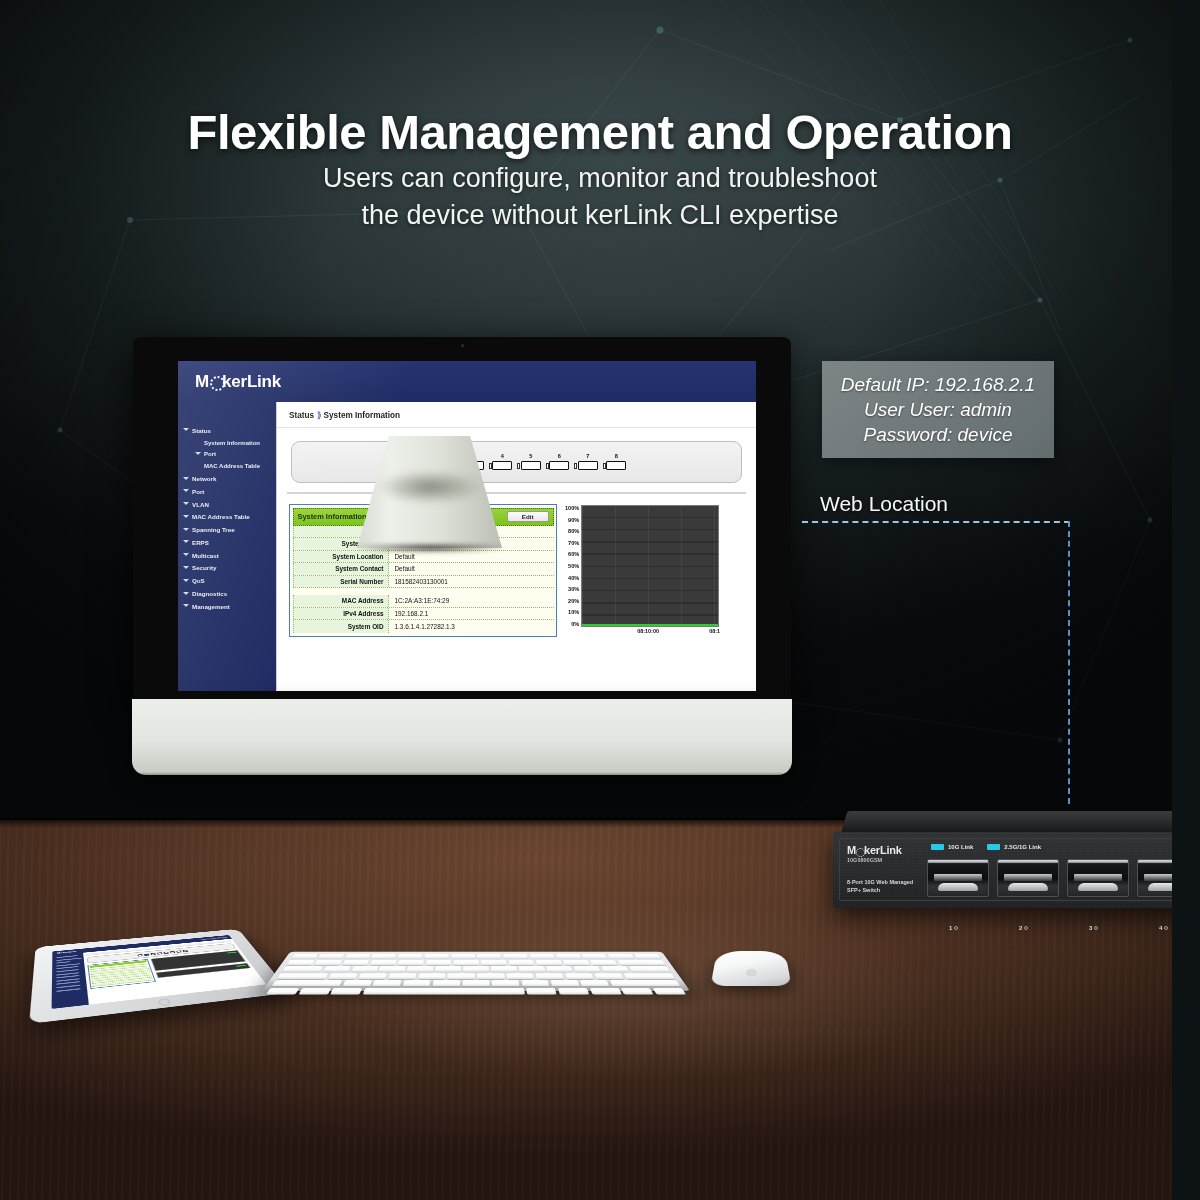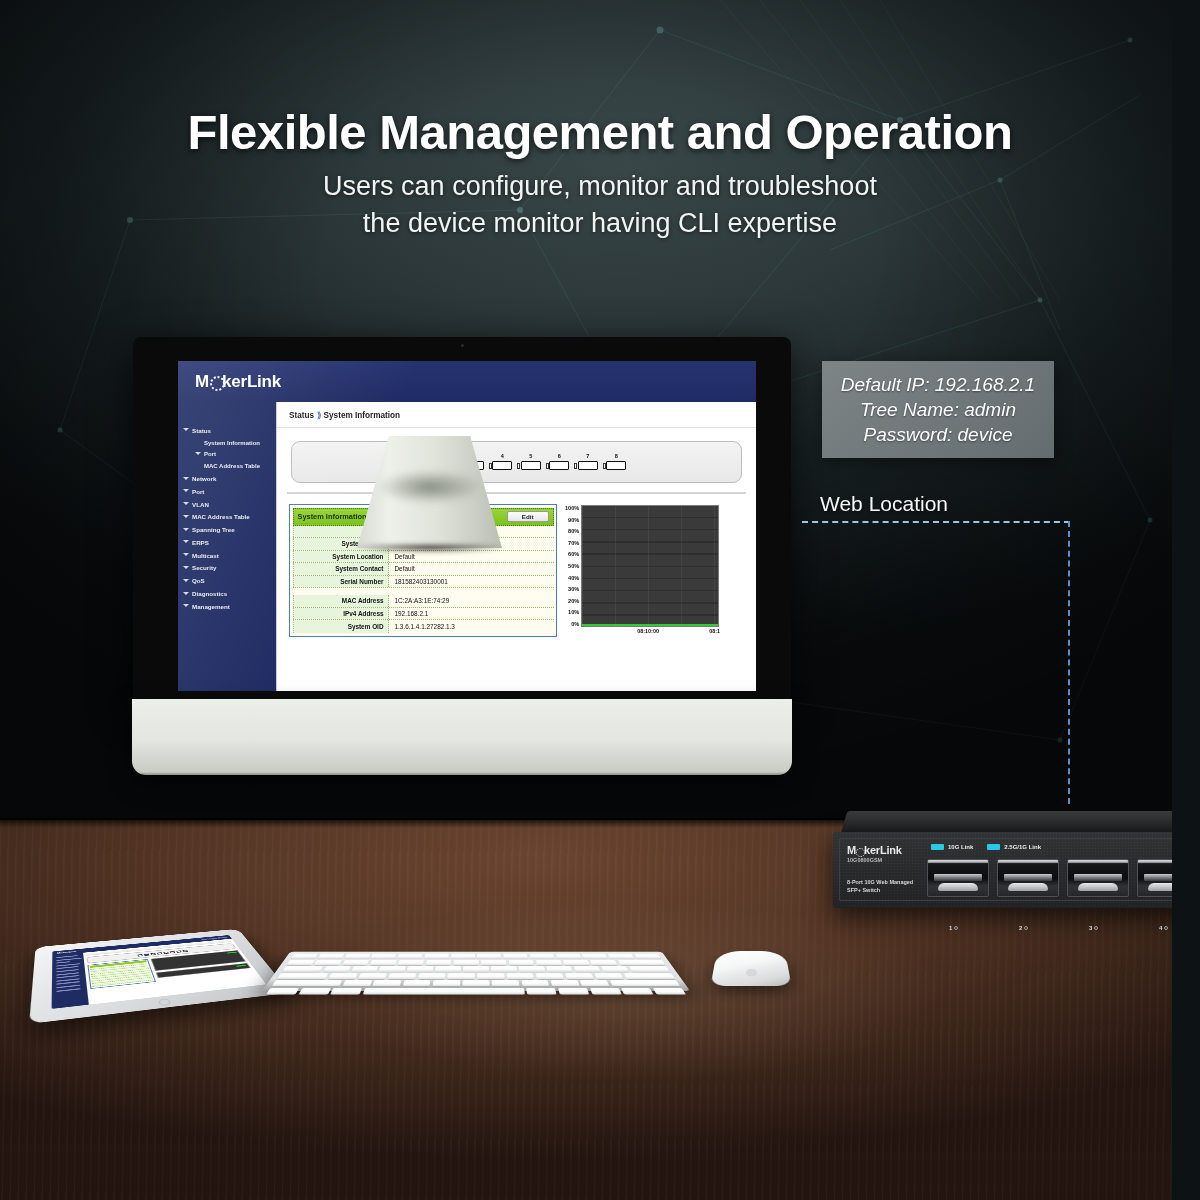--- a/index.html
+++ b/index.html
@@ -48,21 +48,21 @@
     background: radial-gradient(ellipse 450px 130px at 50% 50%, rgba(255,220,180,.10), rgba(0,0,0,0) 70%);
   }
 
   
   .headline-wrap { position: absolute; left: 0; top: 104px; width: 1200px; text-align: center; }
   .headline {
     font-size: 49px; font-weight: bold; color: #ffffff; letter-spacing: -0.5px;
     text-shadow: 0 2px 6px rgba(0,0,0,.7);
   }
   .subline {
-    margin-top: 8px; font-size: 27px; color: #f2f4f4; line-height: 1.38;
+    margin-top: 0; font-size: 27px; color: #f2f4f4; line-height: 1.38;
     text-shadow: 0 1px 4px rgba(0,0,0,.6);
   }
 
   
   .monitor { position: absolute; left: 133px; top: 337px; width: 658px; height: 362px; }
   .monitor-bezel {
     position: absolute; inset: 0; background: #0a0a0b;
     border-radius: 8px 8px 2px 2px;
     box-shadow: 0 10px 40px rgba(0,0,0,.75);
   }
@@ -410,21 +410,21 @@
 
   <div class="desk"></div>
   <div class="desk-grain"></div>
   <div class="desk-edge"></div>
   <div class="desk-glow"></div>
 
   <div class="headline-wrap">
     <div class="headline">Flexible Management and Operation</div>
     <div class="subline">
       <div>Users can configure, monitor and troubleshoot</div>
-      <div>the device monitor having CLI expertise</div>
+      <div>the device without kerLink CLI expertise</div>
     </div>
   </div>
 
   <div class="monitor">
     <div class="monitor-bezel"></div>
     <div class="monitor-cam"></div>
 
     <div class="screen">
       <div class="webui">
 
@@ -588,21 +588,21 @@
     <div class="screen-gloss"></div>
 
     <div class="monitor-chin"></div>
   </div>
   <div class="stand-neck"></div>
   <div class="stand-shadow"></div>
   <div class="stand-foot"></div>
 
   <div class="creds">
     <div>Default IP: 192.168.2.1</div>
-    <div>Tree Name: admin</div>
+    <div>User User: admin</div>
     <div>Password: device</div>
   </div>
 
   <div class="callout-label">Web Location</div>
   <div class="callout-line-h"></div>
   <div class="callout-line-v"></div>
 
   <div class="switch">
     <div class="switch-top"></div>
     <div class="switch-face">

